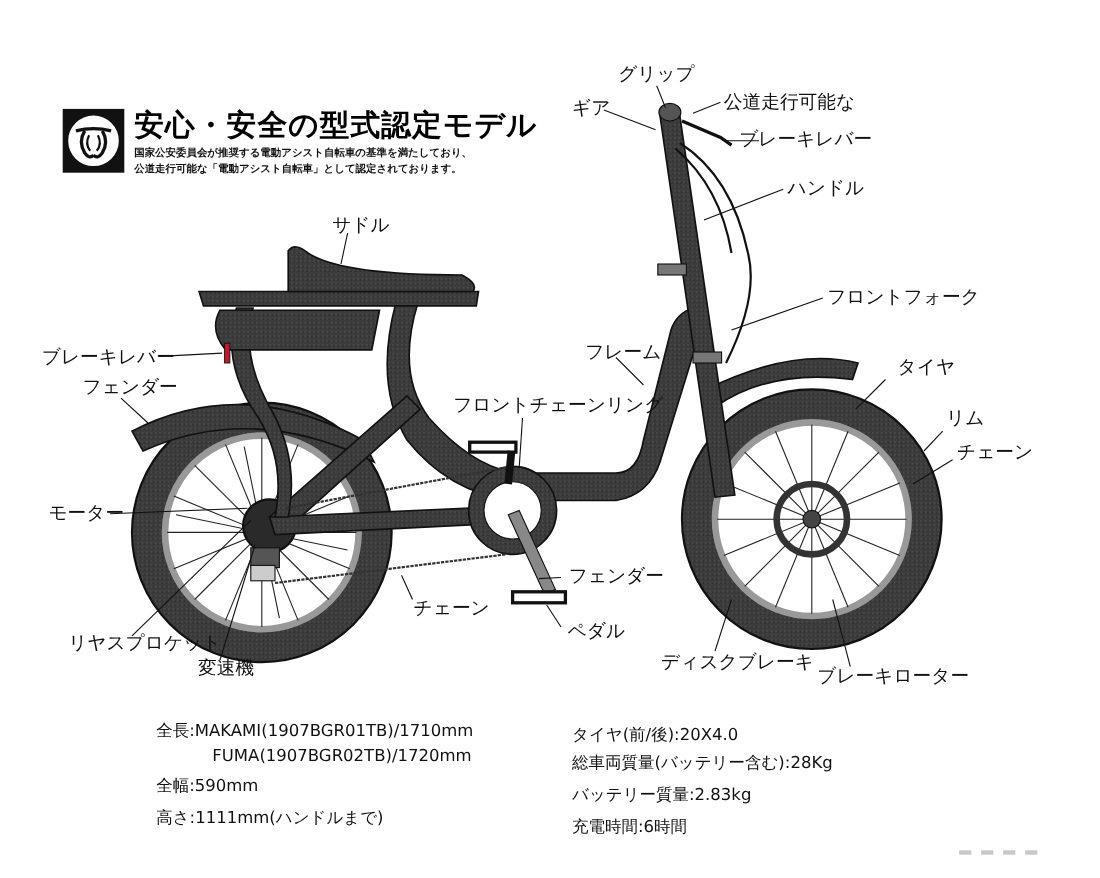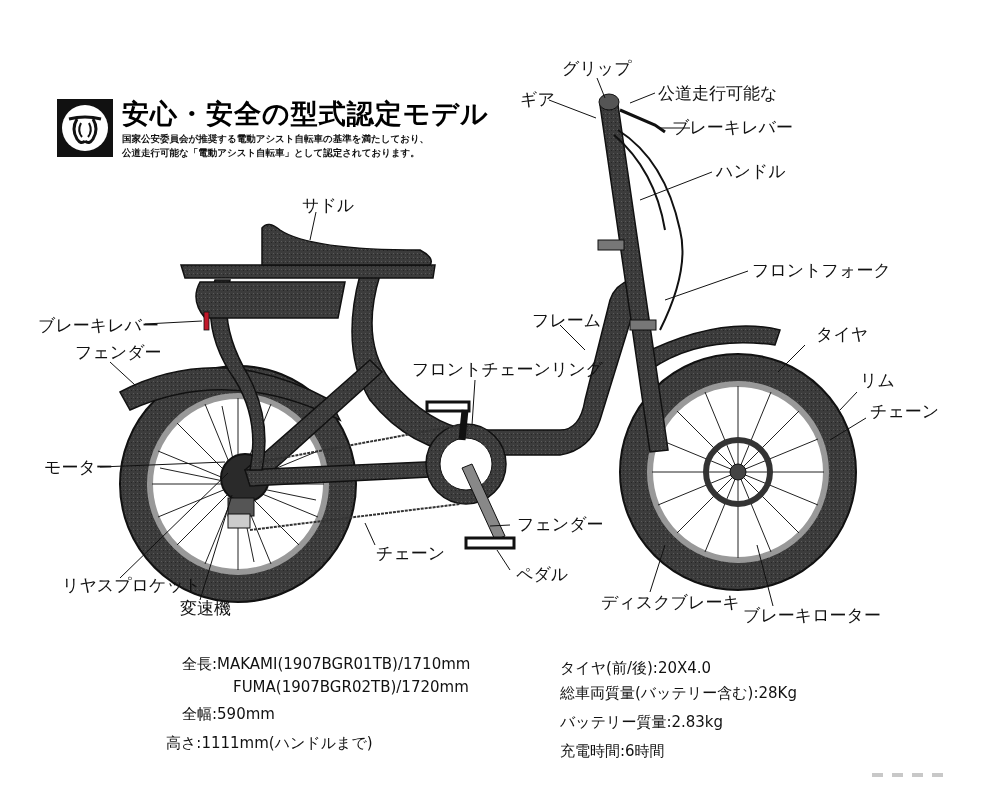--- a/index.html
+++ b/index.html
@@ -5,21 +5,21 @@
   * { margin:0; padding:0; box-sizing:border-box; }
   body { width:1000px; height:798px; background:#ffffff; position:relative; overflow:hidden; font-family:"DejaVu Sans", sans-serif; color:#111; }
   .abs { position:absolute; }
   #logo { left:57px; top:99px; width:56px; height:58px; background:#111; }
   #title { left:122px; top:96px; font-size:27px; font-weight:bold; letter-spacing:1px; color:#000000; white-space:nowrap; }
   .subtitle { left:122px; font-size:9.5px; font-weight:bold; white-space:nowrap; color:#111; }
   #sub1 { top:133px; }
   #sub2 { top:147px; }
   .lbl { position:absolute; font-size:17px; white-space:nowrap; color:#111; line-height:14px; }
   svg#bike { position:absolute; left:0; top:0; }
-  .spec { position:absolute; font-size:15px; white-space:nowrap; color:#111; line-height:20px;margin-left:40px; }
+  .spec { position:absolute; font-size:15px; white-space:nowrap; color:#111; line-height:20px; }
   .dash { position:absolute; top:773px; width:11px; height:4px; background:#c8c8c8; }
 </style>
 </head>
 <body>
 
 <div id="logo" class="abs">
   <svg width="56" height="58" viewBox="0 0 56 58">
     <circle cx="28" cy="29" r="23" fill="#fff"></circle>
     <path d="M12 20 Q28 16 44 20" stroke="#111" stroke-width="3" fill="none"></path>
     <path d="M20 20 Q14 30 20 40 Q24 46 28 42" stroke="#111" stroke-width="3" fill="none"></path>
@@ -159,21 +159,21 @@
 <div class="lbl" style="left:601px;top:595px">ディスクブレーキ</div>
 <div class="lbl" style="left:743px;top:608px">ブレーキローター</div>
 
 <div class="spec" style="left:142px;top:654px">
   <span>全長</span><span>:</span><span>MAKAMI(1907BGR01TB)/1710mm</span>
 </div>
 <div class="spec" style="left:193px;top:677px">FUMA(1907BGR02TB)/1720mm</div>
 <div class="spec" style="left:142px;top:704px">
   <span>全幅</span><span>:</span><span>590mm</span>
 </div>
-<div class="spec" style="left:126px;top:733px">
+<div class="spec" style="left:142px;top:733px">
   <span>高さ</span><span>:</span><span>1111mm(ハンドルまで)</span>
 </div>
 <div class="spec" style="left:520px;top:658px">
   <span>タイヤ(前/後)</span><span>:</span><span>20X4.0</span>
 </div>
 <div class="spec" style="left:520px;top:683px">
   <span>総車両質量(バッテリー含む)</span><span>:</span><span>28Kg</span>
 </div>
 <div class="spec" style="left:520px;top:712px">
   <span>バッテリー質量</span><span>:</span><span>2.83kg</span>

